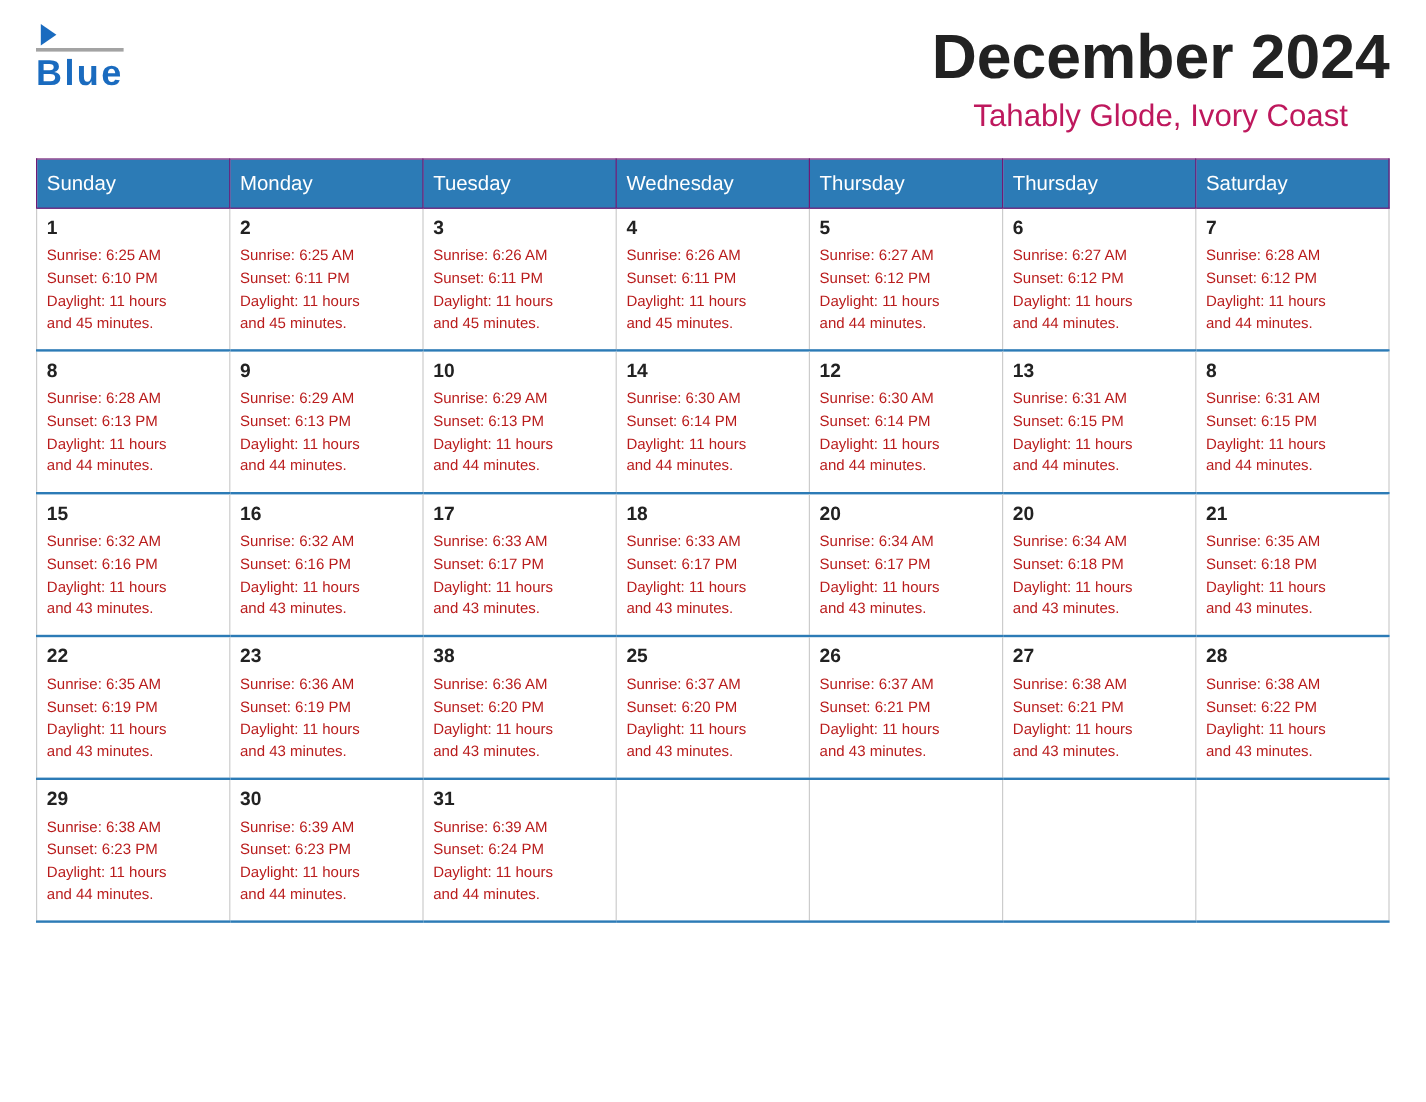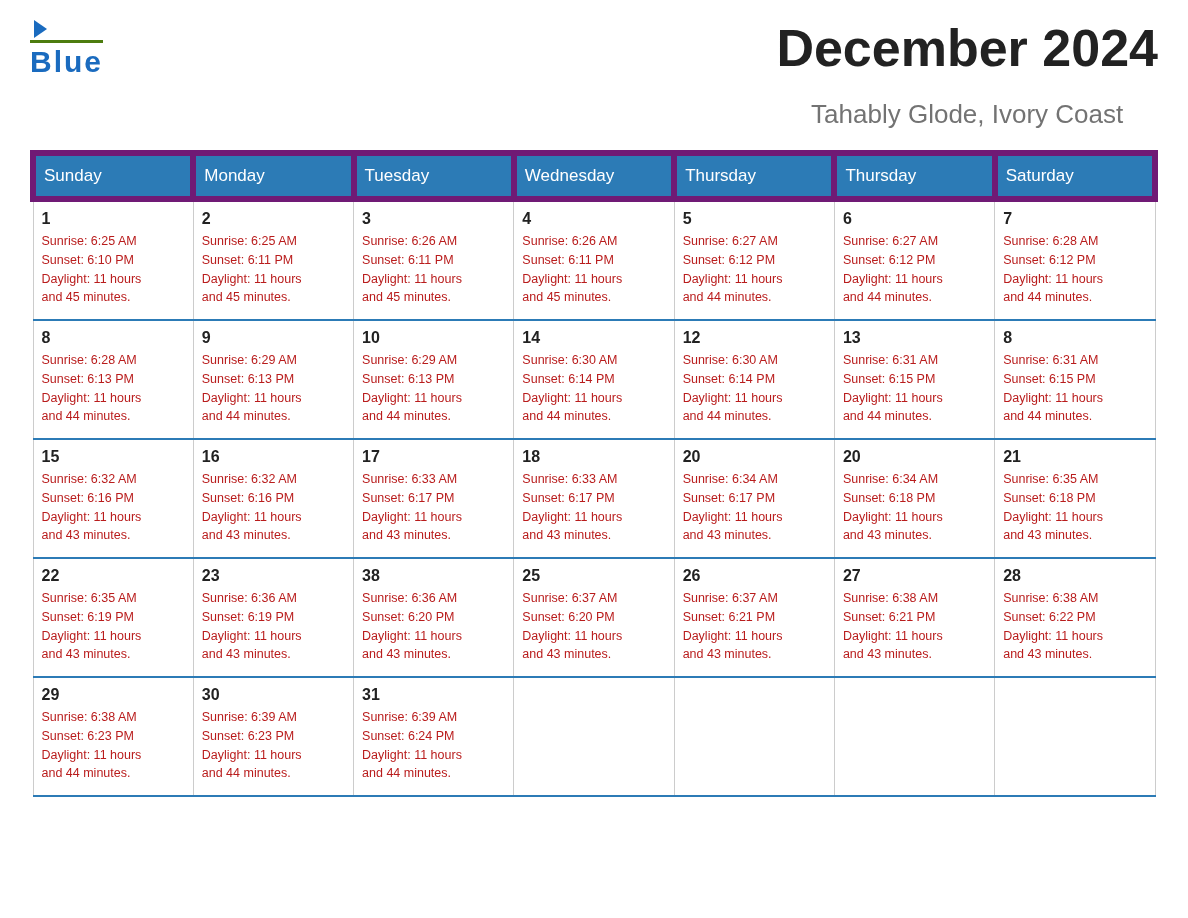--- a/index.html
+++ b/index.html
@@ -26,35 +26,35 @@
     }
     .title-section h1 {
       font-size: 52px;
       font-weight: bold;
       color: #222;
       line-height: 1.1;
     }
     .title-section h2 {
       font-size: 26px;
       font-weight: normal;
-      color: #737373;
-      margin-top: 22px;
+      color: #be185d;
+      margin-top: 4px;
     }
     .calendar {
       width: 100%;
       border-collapse: collapse;
     }
     .calendar th {
       background: #2c7bb6;
       color: #fff;
       padding: 10px 8px;
       text-align: left;
       font-size: 17px;
       font-weight: normal;
-      border: 6px solid #701a75;
+      border: 1px solid #701a75;
     }
     .calendar td {
       vertical-align: top;
       padding: 8px 8px 12px 8px;
       border: 1px solid #ccc;
       width: 14.28%;
       font-size: 13px;
       color: #333;
       background: #fff;
     }
@@ -78,21 +78,21 @@
     }
   </style>
 </head>
 <body>
 
 <div class="header">
   <div class="logo">
     <div style="display:flex; align-items:center;">
       <span style="display:inline-block; width:0; height:0; border-left:13px solid #1a6bbf; border-top:9px solid transparent; border-bottom:9px solid transparent; margin-left:4px; margin-bottom:4px;"></span>
     </div>
-    <div style="border-top:3px solid #4d7c0f; padding-top:2px; margin-top:-2px;">
+    <div style="border-top:3px solid #a3a3a3; padding-top:2px; margin-top:-2px;">
       <span style="font-size:30px; font-weight:bold; color:#1a6bbf; font-family:Arial,sans-serif; letter-spacing:2px;">Blue</span>
     </div>
   </div>
   <div class="title-section">
     <h1>December 2024</h1>
     <h2>Tahably Glode, Ivory Coast</h2>
   </div>
 </div>
 
 <table class="calendar">

